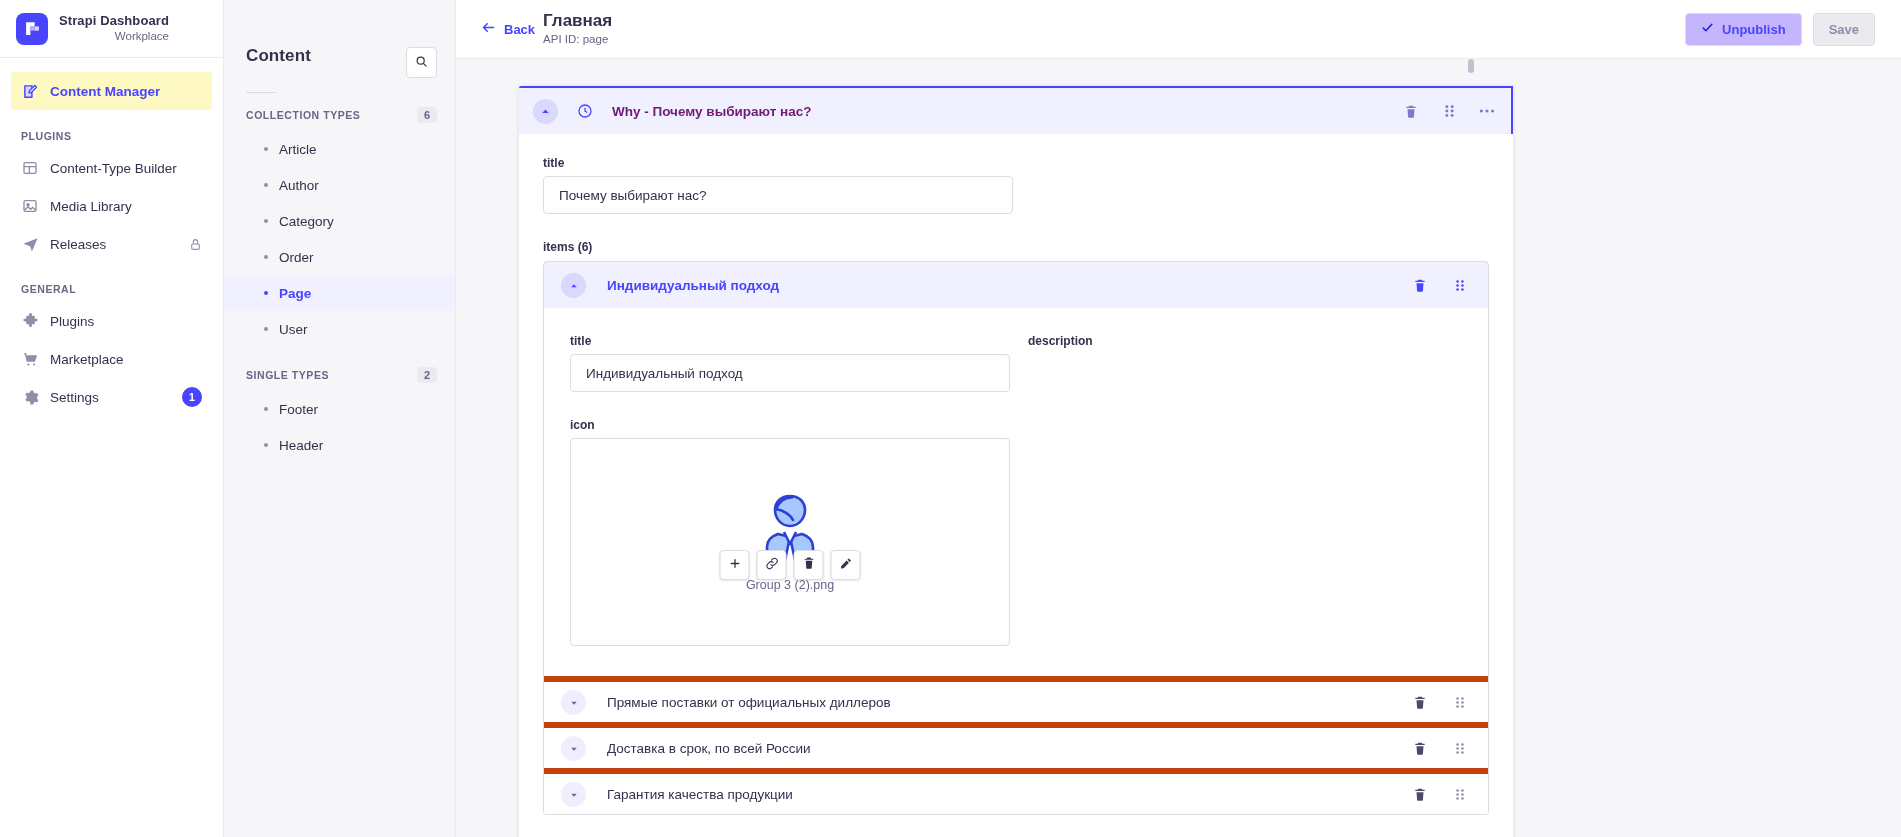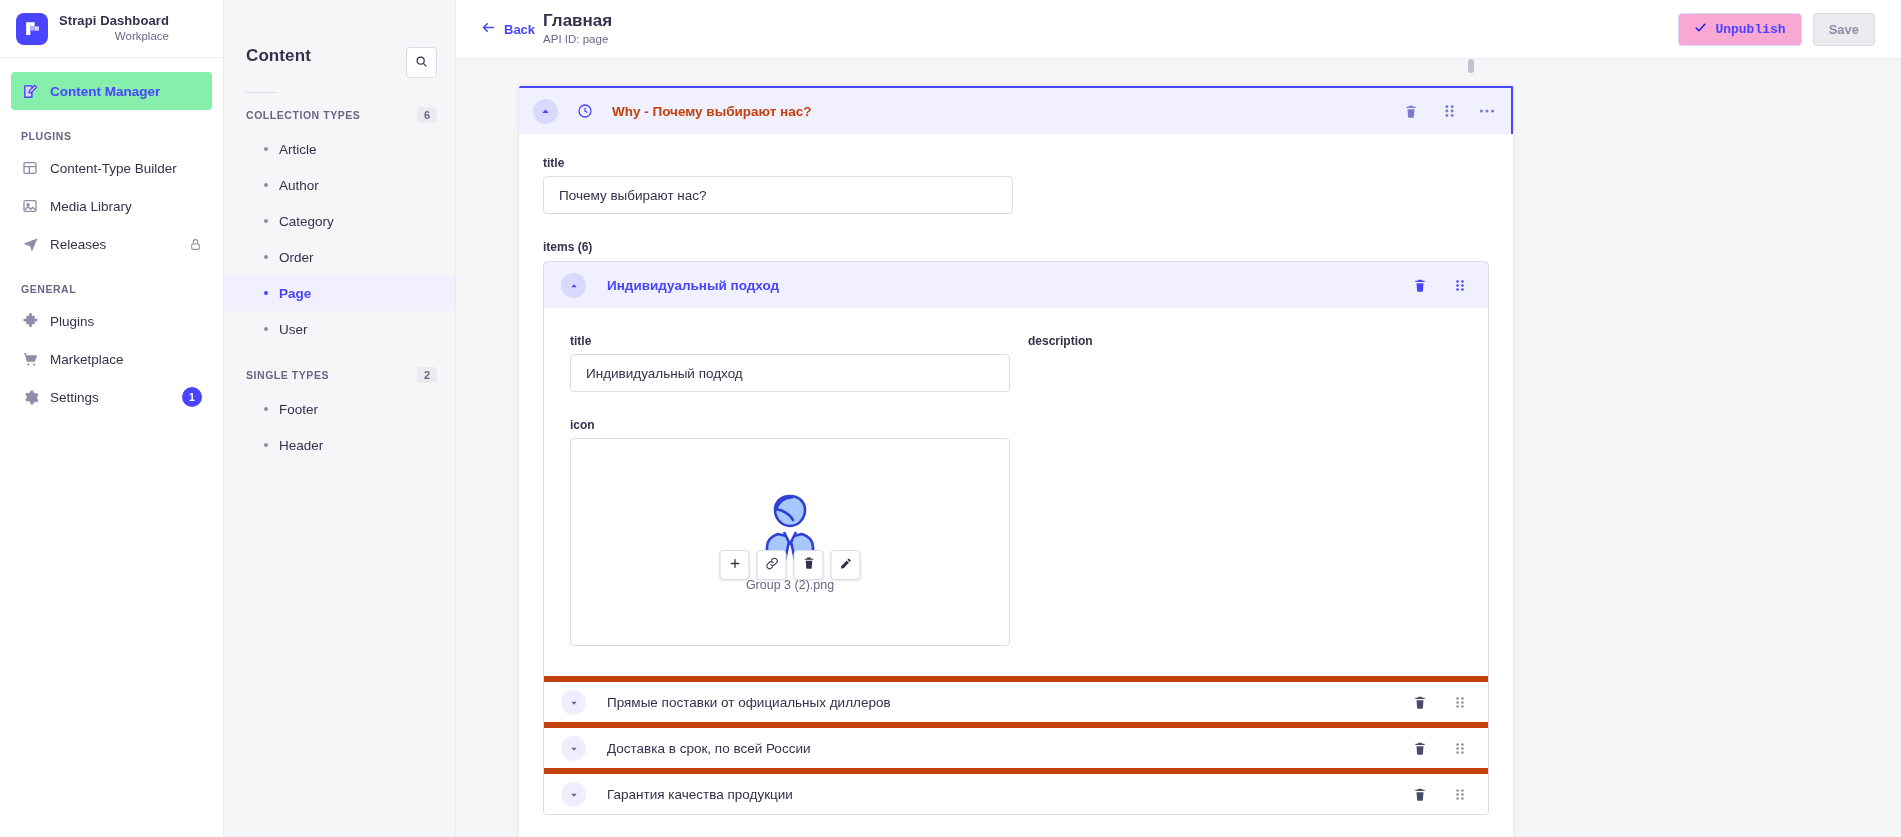--- a/index.html
+++ b/index.html
@@ -52,21 +52,21 @@
     gap: 11px;
     height: 38px;
     padding: 0 10px;
     border-radius: 4px;
     font-size: 13.5px;
     color: #32324d;
     cursor: pointer;
     position: relative;
   }
   .nav-item .ico { width: 18px; height: 18px; display:flex; align-items:center; justify-content:center; flex:0 0 18px; }
-  .nav-item.active { background: #86efac; color: #4945ff; font-weight: 700; }
+  .nav-item.active { background: #fef9c3; color: #4945ff; font-weight: 700; }
   .nav-item .lbl { flex: 1; }
   .nav-item .trail { display:flex; align-items:center; }
   .nav-section {
     font-size: 10.5px;
     font-weight: 700;
     letter-spacing: .55px;
     color: #666687;
     padding: 0 10px;
     margin: 20px 0 7px;
     text-transform: uppercase;
@@ -154,21 +154,21 @@
   }
   .hdr-titles { line-height: 1.2; }
   .hdr-title { font-size: 17px; font-weight: 700; color: #32324d; }
   .hdr-sub { font-size: 11.5px; color: #666687; margin-top: 2px; }
   .hdr-actions { margin-left: auto; display: flex; align-items: center; gap: 11px; }
   .btn {
     height: 33px; border-radius: 4px; font-size: 13px; font-weight: 600;
     display: flex; align-items: center; gap: 8px; padding: 0 15px;
     cursor: pointer; border: 1px solid transparent;
   }
-  .btn-unpublish { background: #f9a8d4; border-color: #d9d8ff; color: #4945ff; font-family: Liberation Mono, monospace; }
+  .btn-unpublish { background: #c4b5fd; border-color: #d9d8ff; color: #4945ff; }
   .btn-save { background: #eaeaef; border-color: #dcdce4; color: #8e8ea9; }
 
   .main-body { flex: 1; overflow: hidden; position: relative; padding: 0; }
 
   
   .top-scroll {
     position: absolute;
     left: 1012px; top: 0px;
     width: 6px; height: 14px;
     background: #c0c0cf; border-radius: 3px;
@@ -197,21 +197,21 @@
     content: ""; position: absolute; right: 0; top: -2px; bottom: 0;
     width: 2px; background: #4945ff;
   }
   .circle-toggle {
     width: 25px; height: 25px; border-radius: 50%;
     background: #d9d8ff; color: #4945ff;
     display: flex; align-items: center; justify-content: center;
     cursor: pointer; flex: 0 0 25px;
   }
   .dz-clock { margin-left: 19px; display:flex; align-items:center; color:#4945ff; }
-  .dz-title { margin-left: 19px; color: #c2410c; font-size: 13.5px; font-weight: 700; }
+  .dz-title { margin-left: 19px; color: #701a75; font-size: 13.5px; font-weight: 700; }
   .dz-head-actions { margin-left: auto; display: flex; align-items: center; gap: 18px; }
   .icon-btn { cursor: pointer; display: flex; align-items: center; justify-content: center; width: 20px; height: 20px; }
 
   .dz-body { padding: 22px 24px 26px 24px; }
   .field-label { font-size: 12px; font-weight: 700; color: #32324d; margin-bottom: 6px; }
   .text-input {
     width: 470px; height: 38px;
     border: 1px solid #dcdce4; border-radius: 4px;
     background: #fff; padding: 0 15px;
     font-size: 13.5px; color: #32324d;

